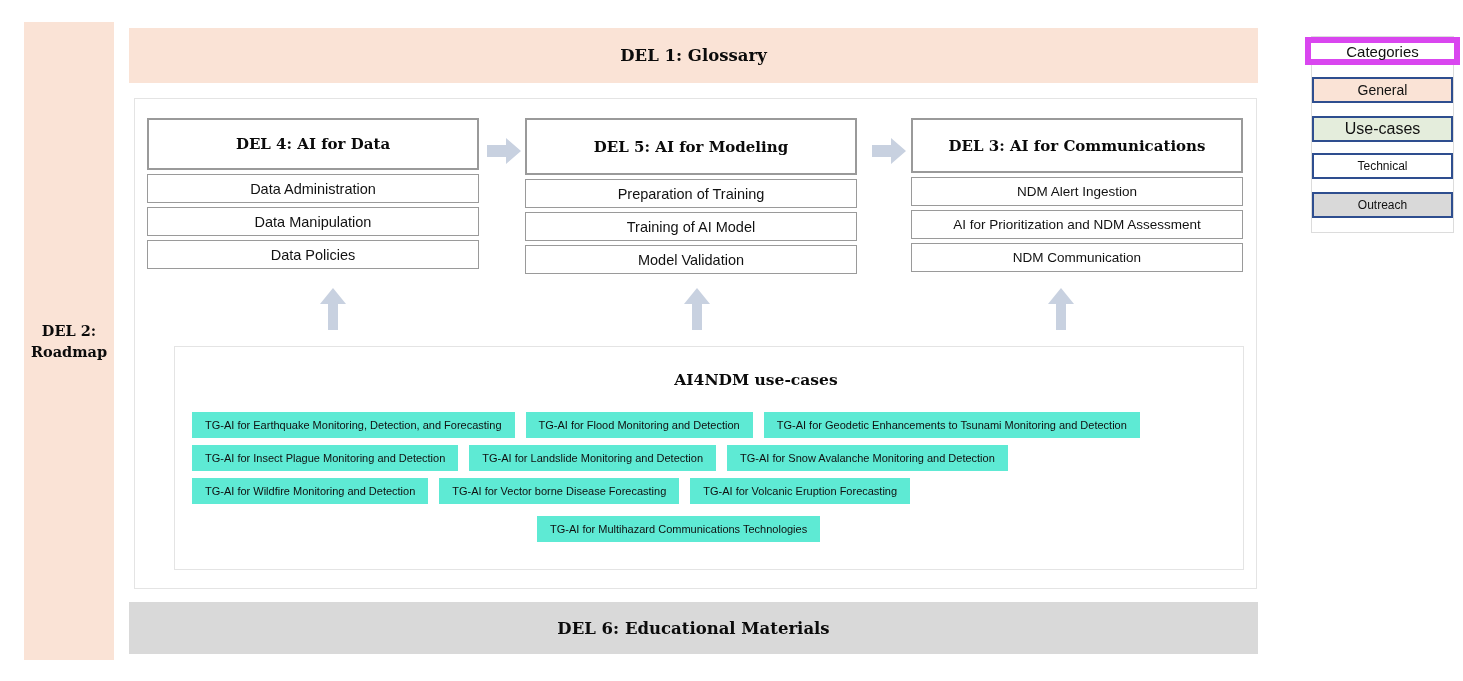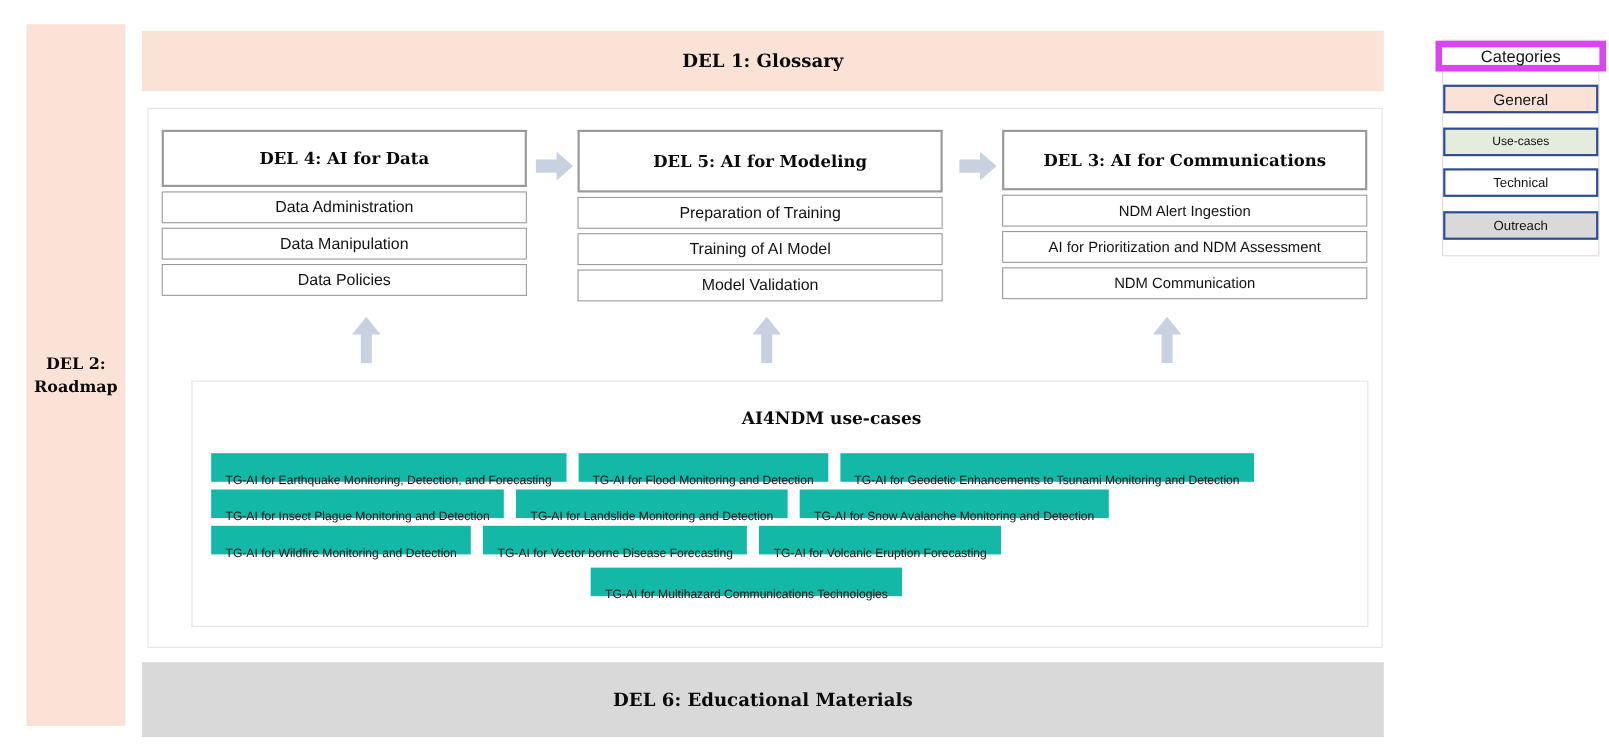--- a/index.html
+++ b/index.html
@@ -58,21 +58,21 @@
     font-size: 16.5px;
     color: #0b0b0b;
   }
 
   
   #del6-banner {
     position: absolute;
     left: 129px;
     top: 602px;
     width: 1129px;
-    height: 68px;
+    height: 52px;
     background: #D9D9D9;
     display: flex;
     align-items: center;
     justify-content: center;
   }
   #del6-banner .label {
     font-family: "DejaVu Serif", serif;
     font-weight: bold;
     font-size: 16.5px;
     color: #0b0b0b;
@@ -188,27 +188,27 @@
     align-items: center;
     gap: 11px;
     height: 26px;
   }
   #tag-row-1 { left: 192px; top: 412px; }
   #tag-row-2 { left: 192px; top: 445px; }
   #tag-row-3 { left: 192px; top: 478px; }
   #tag-row-4 { left: 537px; top: 516px; }
 
   .usecase-tag {
-    background: #14b8a6;
+    background: #5eead4;
     color: #101010;
     font-family: "Liberation Sans", sans-serif;
     font-size: 11px;
     line-height: 26px;
     height: 26px;
-    padding: 12px 13px;
+    padding: 0 13px;
     white-space: nowrap;
     box-sizing: border-box;
   }
 
   
   #categories-legend {
     position: absolute;
     left: 1311px;
     top: 36px;
     width: 143px;
@@ -240,21 +240,21 @@
     height: 26px;
     border: 2px solid #2E4E8F;
     box-sizing: border-box;
     display: flex;
     align-items: center;
     justify-content: center;
     font-family: "Liberation Sans", sans-serif;
     color: #111111;
   }
   #legend-item-general   { top: 77px;  background: #FAE3D6; font-size: 14px; }
-  #legend-item-usecases  { top: 116px; background: #E4EDDC; font-size: 11px; }
+  #legend-item-usecases  { top: 116px; background: #E4EDDC; font-size: 16px; }
   #legend-item-technical { top: 153px; background: #ffffff; font-size: 12px; }
   #legend-item-outreach  { top: 192px; background: #D9D9D9; font-size: 12px; }
 </style>
 </head>
 <body>
 
 <div class="canvas">
 
   <div id="del2-sidebar">
     <div class="label">

